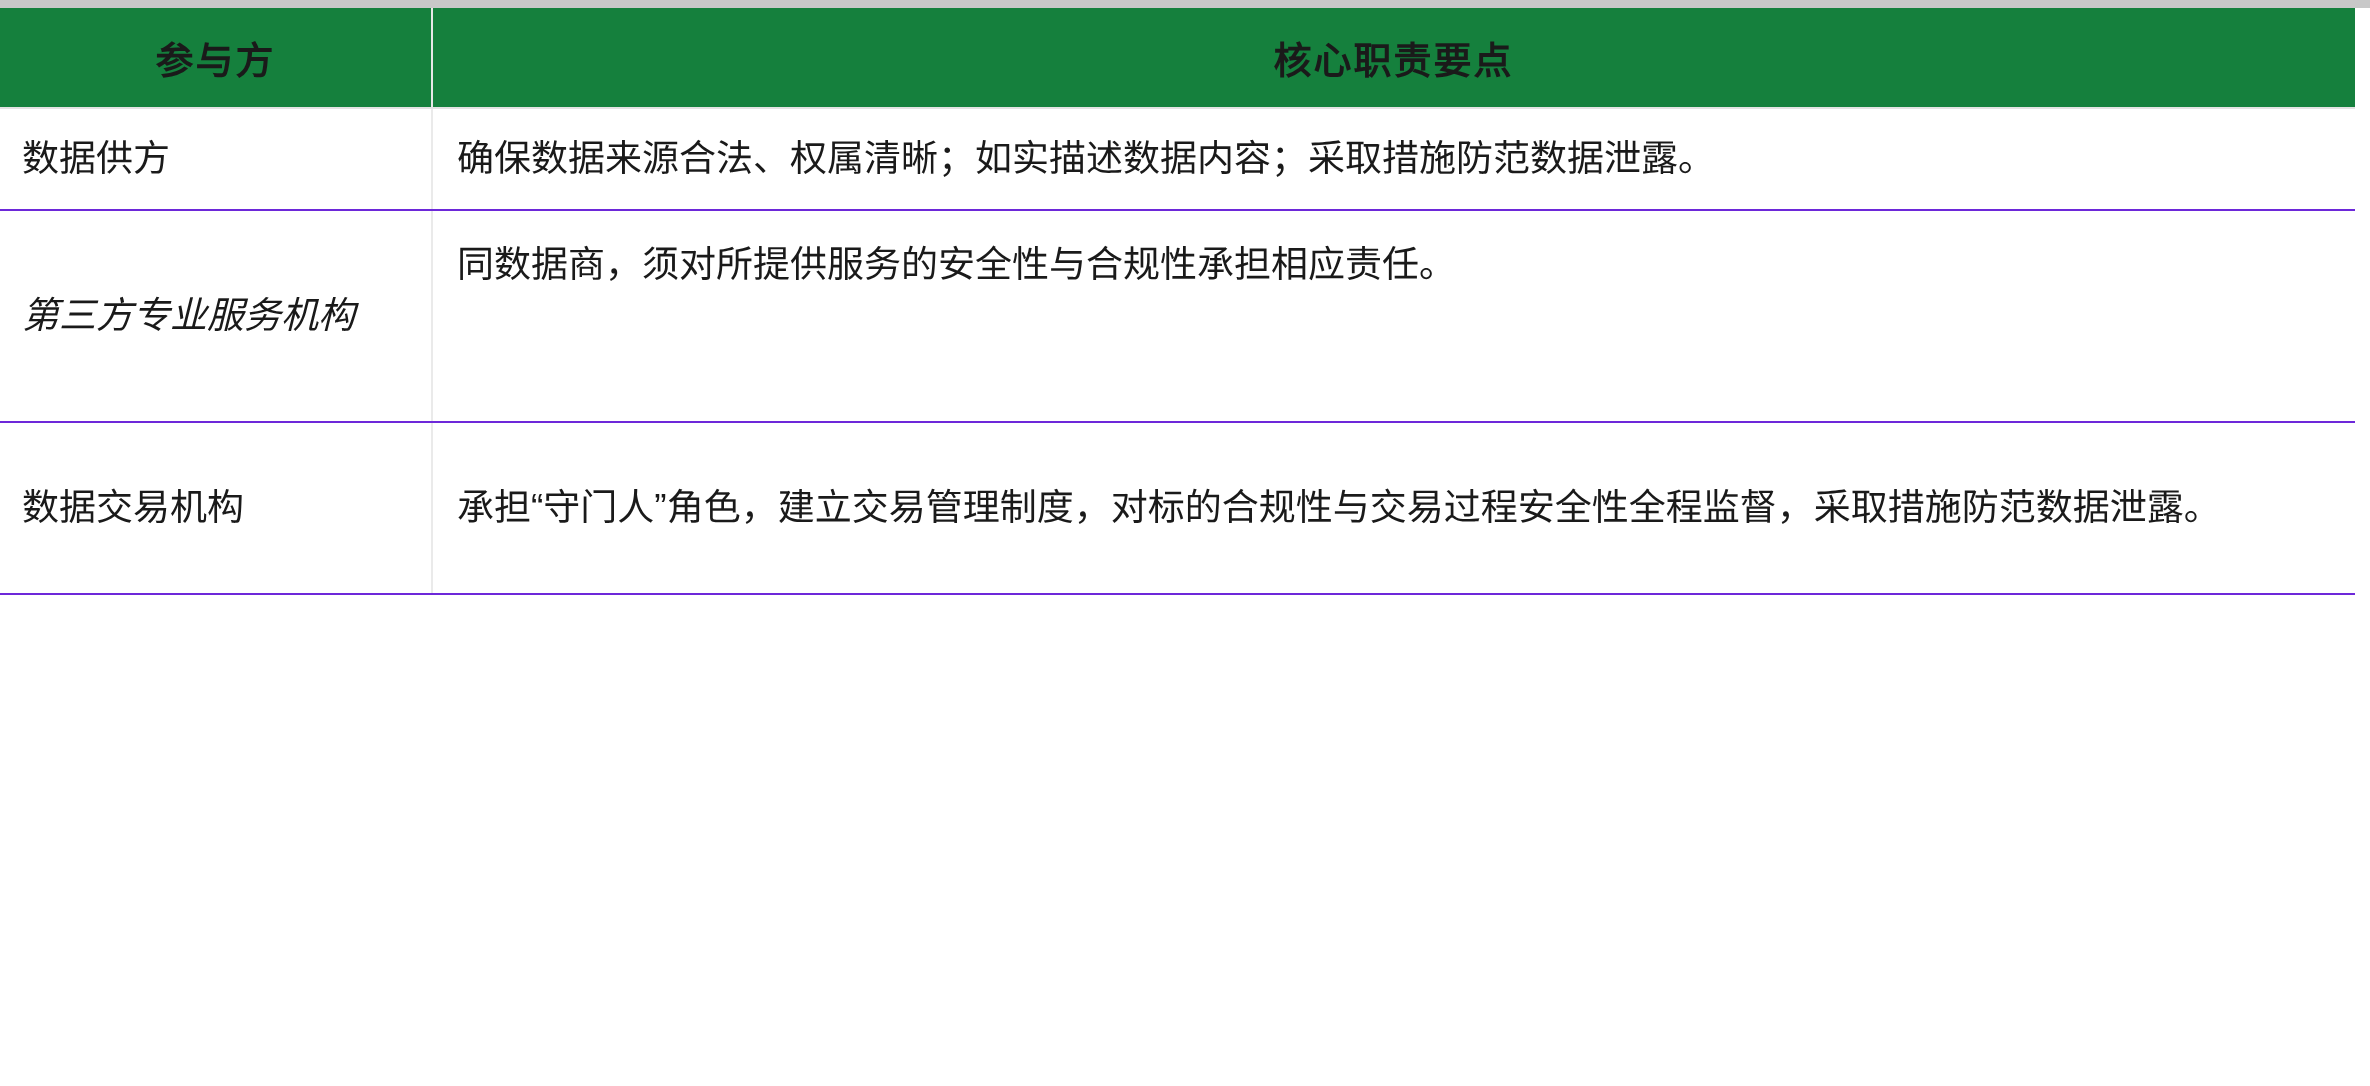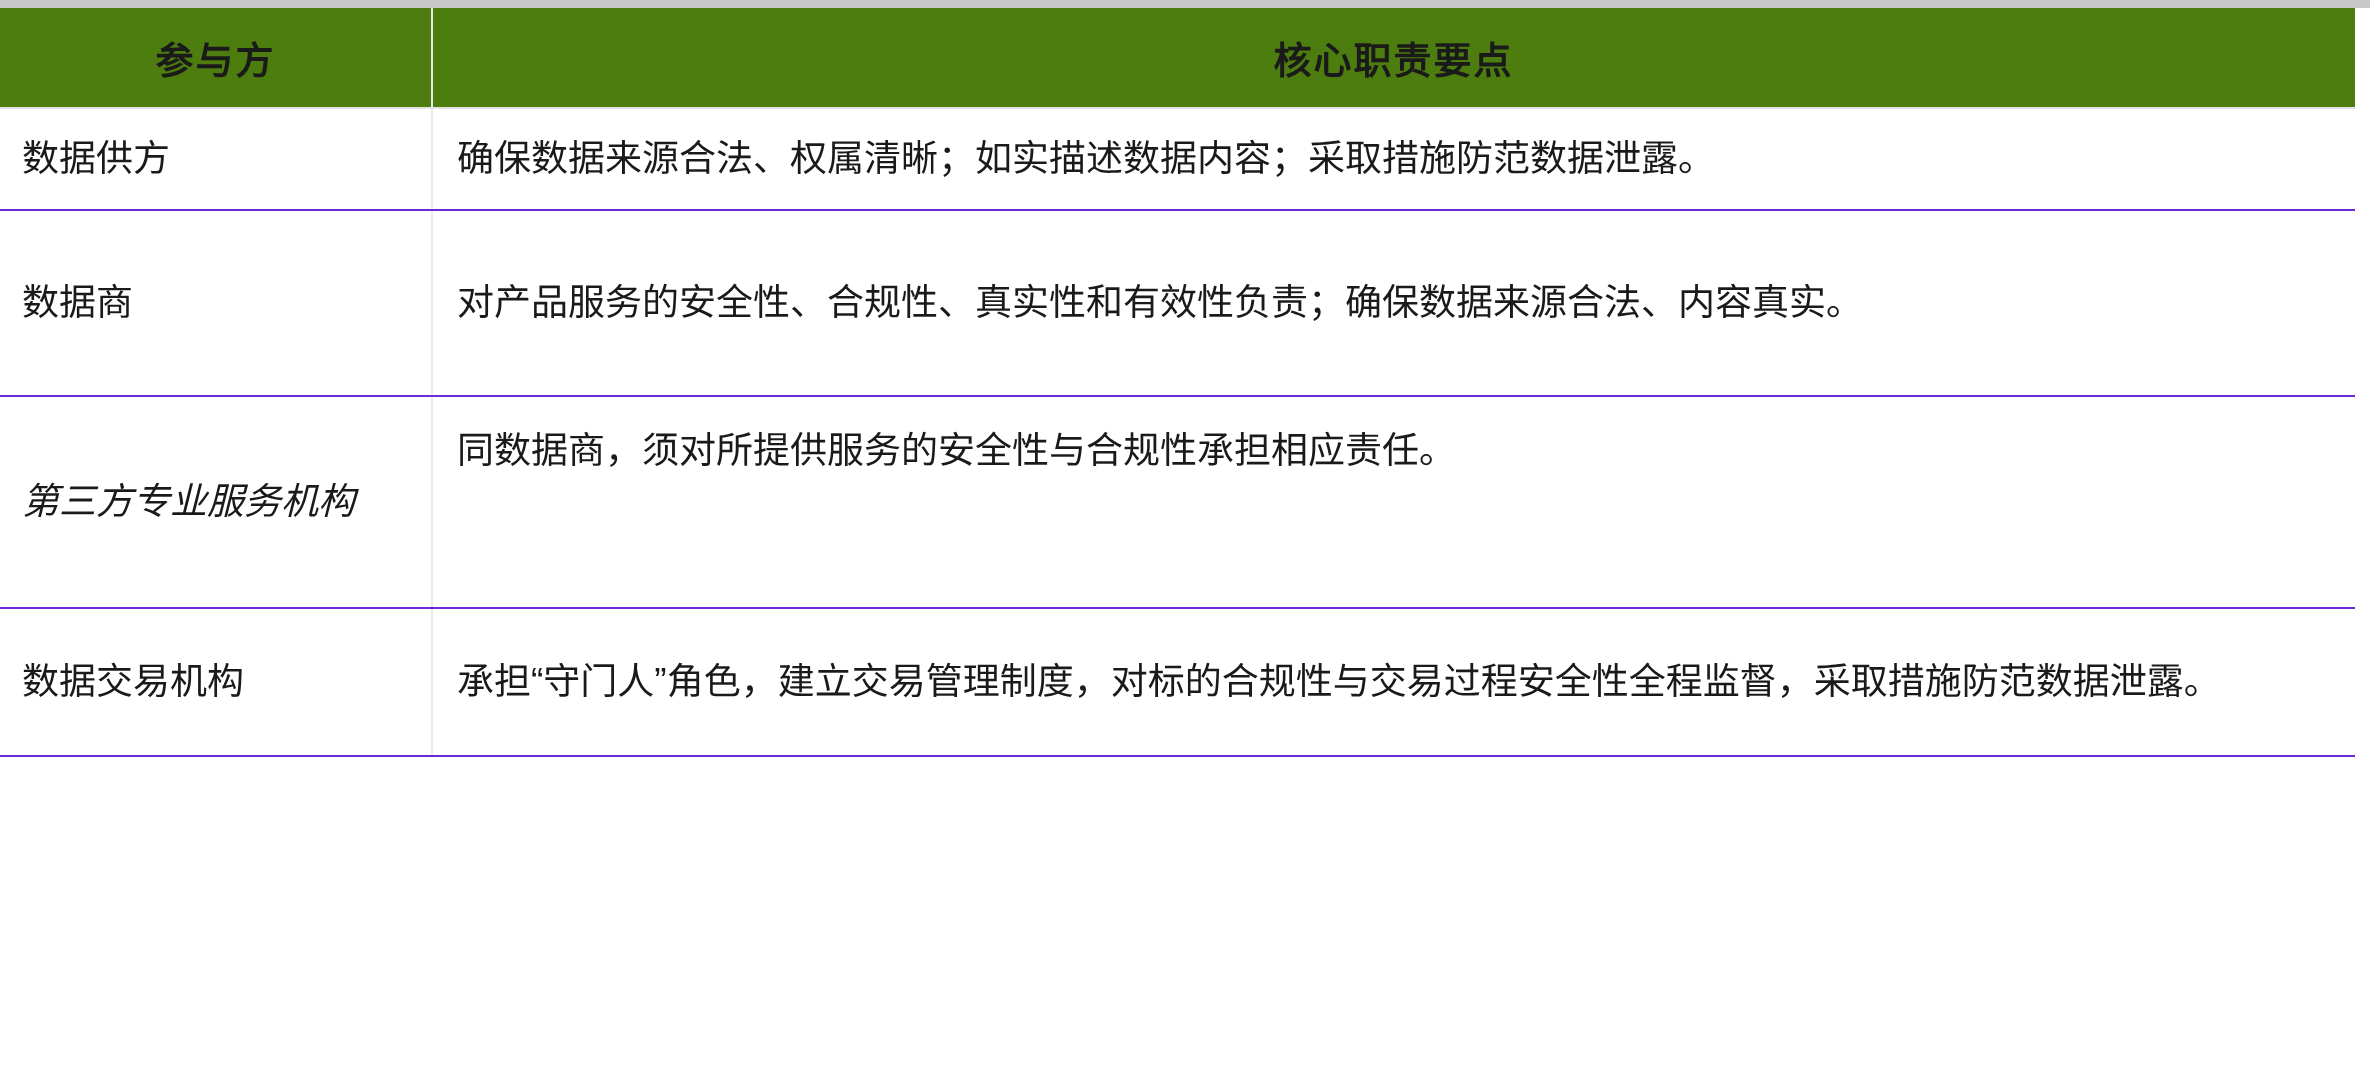--- a/index.html
+++ b/index.html
@@ -32,21 +32,21 @@
     width: 2355px;
     margin: 0;
     table-layout: fixed;
     background: #ffffff;
   }
 
   table.resp-table col.c1 { width: 432px; }
   table.resp-table col.c2 { width: 1923px; }
 
   table.resp-table thead th {
-    background: #4d7c0f;
+    background: #15803d;
     font-size: 38px;
     font-weight: 700;
     color: #1a1a1a;
     text-align: center;
     padding: 22px 18px;
     border-bottom: 2px solid #e3e3e3;
     border-right: 2px solid #e8e8e8;
     letter-spacing: 2px;
     height: 72px;
     box-sizing: border-box;
@@ -95,21 +95,21 @@
   table.resp-table tbody tr.r3 td.duty,
   table.resp-table tbody tr.r5 td.duty {
     vertical-align: middle;
   }
 
   
   table.resp-table tbody tr.r1 td,
   table.resp-table tbody tr.r2 td { height: 94px; }
   table.resp-table tbody tr.r3 td { height: 186px; }
   table.resp-table tbody tr.r4 td { height: 212px; }
-  table.resp-table tbody tr.r5 td { height: 148px; margin-left: 36px; }
+  table.resp-table tbody tr.r5 td { height: 172px; margin-left: 36px; }
 </style>
 </head>
 <body>
 
 <div class="top-rule"></div>
 
 <div class="table-wrap">
   <table class="resp-table">
     <colgroup>
       <col class="c1">
@@ -119,24 +119,20 @@
       <tr>
         <th>参与方</th>
         <th>核心职责要点</th>
       </tr>
     </thead>
     <tbody>
       <tr class="r1">
         <td class="party">数据供方</td>
         <td class="duty">确保数据来源合法、权属清晰；如实描述数据内容；采取措施防范数据泄露。</td>
       </tr>
-      <tr class="r3">
-        <td class="party">数据商</td>
-        <td class="duty">对产品服务的安全性、合规性、真实性和有效性负责；确保数据来源合法、内容真实。</td>
-      </tr>
       <tr class="r4">
         <td class="party">第三方专业服务机构</td>
         <td class="duty">同数据商，须对所提供服务的安全性与合规性承担相应责任。</td>
       </tr>
       <tr class="r5">
         <td class="party">数据交易机构</td>
         <td class="duty">承担“守门人”角色，建立交易管理制度，对标的合规性与交易过程安全性全程监督，采取措施防范数据泄露。</td>
       </tr>
     </tbody>
   </table>

